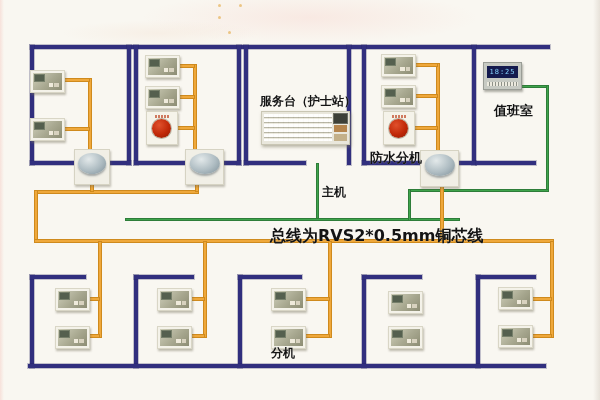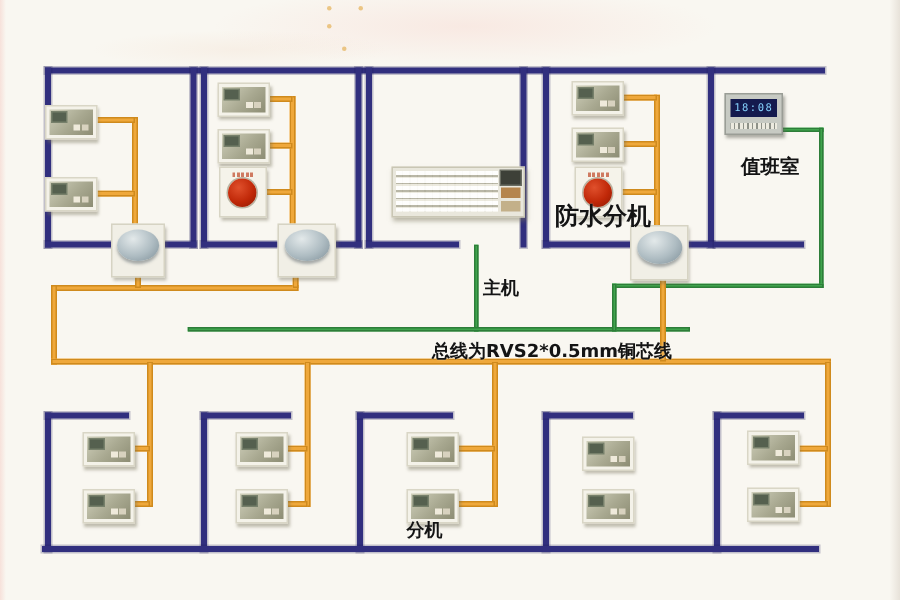--- a/index.html
+++ b/index.html
@@ -191,21 +191,21 @@
   <div class="dome" style="left:420px;top:150px;width:37px;height:35px;"></div>
 
   <div class="keyboard" style="left:261px;top:111px;">
     <div class="kb-keys"></div>
     <div class="kb-side"></div>
     <div class="kb-side2"></div>
     <div class="kb-side3"></div>
   </div>
 
   <div class="dutydisp" style="left:483px;top:62px;">
-    <div class="dd-screen">18:08</div>
+    <div class="dd-screen">18:25</div>
     <div class="dd-caption"></div>
   </div>
 
   <div class="intercom" style="left:55px;top:288px;">
       <div class="panel"></div>
     </div>
   <div class="intercom" style="left:55px;top:326px;">
       <div class="panel"></div>
     </div>
   <div class="intercom" style="left:157px;top:288px;">
@@ -227,19 +227,20 @@
       <div class="panel"></div>
     </div>
   <div class="intercom" style="left:498px;top:287px;">
       <div class="panel"></div>
     </div>
   <div class="intercom" style="left:498px;top:325px;">
       <div class="panel"></div>
     </div>
 
   <div class="lbl" style="left:494px;top:102px;font-size:13px;">值班室</div>
-  <div class="lbl" style="left:370px;top:134px;font-size:16px;">防水分机</div>
+  <div class="lbl" style="left:260px;top:93px;font-size:12px;">服务台（护士站）</div>
+  <div class="lbl" style="left:370px;top:149px;font-size:13px;">防水分机</div>
   <div class="lbl" style="left:322px;top:184px;font-size:12px;">主机</div>
-  <div class="lbl" style="left:288px;top:226px;font-size:12px;text-align:right;">总线为RVS2*0.5mm铜芯线</div>
+  <div class="lbl" style="left:270px;top:226px;font-size:16px;text-align:right;">总线为RVS2*0.5mm铜芯线</div>
   <div class="lbl" style="left:271px;top:345px;font-size:12px;">分机</div>
 
   <div class="edge-shadow"></div>
 </div>
 
 </body></html>

